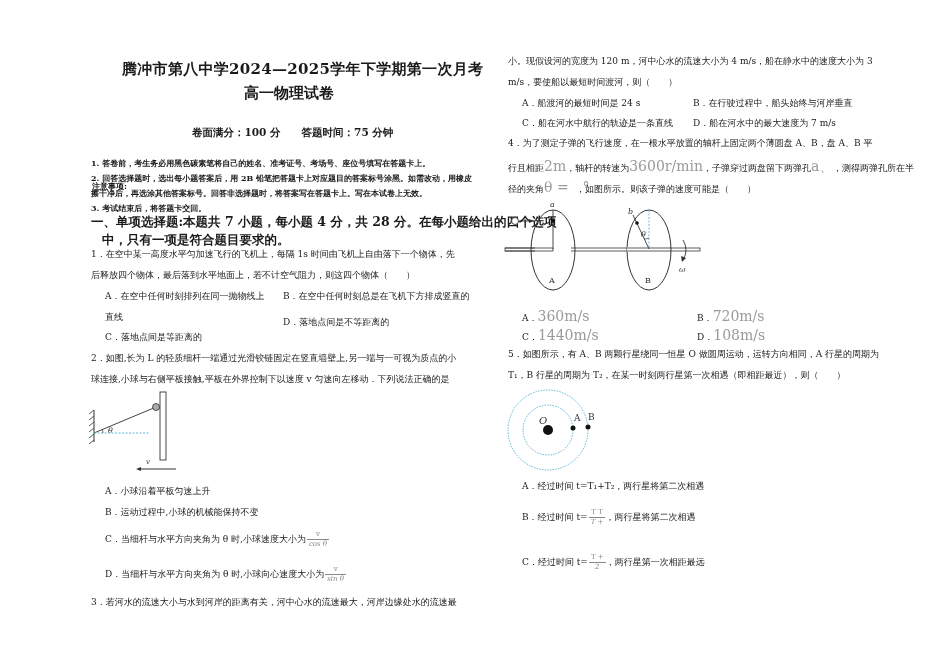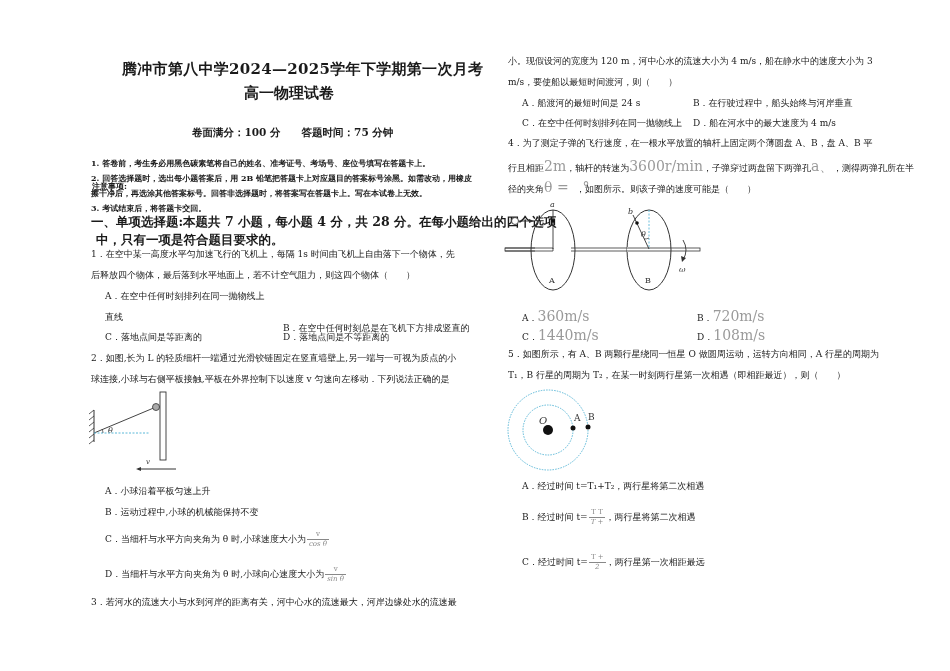--- a/index.html
+++ b/index.html
@@ -30,29 +30,29 @@
   <div class="abs subtitle" style="left:156px; top:84px;">高一物理试卷</div>
   <div class="abs meta" style="left:104px; top:126px;">卷面满分：100 分　　答题时间：75 分钟</div>
 
   <div class="abs note-head" style="left:4px; top:143px;margin-top:38px;">注意事项:</div>
   <div class="abs note" style="left:3px; top:158px;">1. 答卷前，考生务必用黑色碳素笔将自己的姓名、准考证号、考场号、座位号填写在答题卡上。</div>
   <div class="abs note" style="left:3px; top:173px;">2. 回答选择题时，选出每小题答案后，用 2B 铅笔把答题卡上对应题目的答案标号涂黑。如需改动，用橡皮</div>
   <div class="abs note" style="left:3px; top:188px;">擦干净后，再选涂其他答案标号。回答非选择题时，将答案写在答题卡上。写在本试卷上无效。</div>
   <div class="abs note" style="left:3px; top:203px;">3. 考试结束后，将答题卡交回。</div>
 
   <div class="abs section" style="left:3px; top:214px;">一、单项选择题:本题共 7 小题，每小题 4 分，共 28 分。在每小题给出的四个选项</div>
-  <div class="abs section" style="left:8px; top:232px;">中，只有一项是符合题目要求的。</div>
+  <div class="abs section" style="left:14px; top:232px;">中，只有一项是符合题目要求的。</div>
 
   <div class="abs q" style="left:3px; top:248px;text-align:right;">1．在空中某一高度水平匀加速飞行的飞机上，每隔 1s 时间由飞机上自由落下一个物体，先</div>
   <div class="abs q" style="left:3px; top:269px;">后释放四个物体，最后落到水平地面上，若不计空气阻力，则这四个物体（　　）</div>
   <div class="abs opt" style="left:17px; top:290px;">A．在空中任何时刻排列在同一抛物线上</div>
-  <div class="abs opt" style="left:195px; top:290px;margin-top:32px;">B．在空中任何时刻总是在飞机下方排成竖直的</div>
+  <div class="abs opt" style="left:195px; top:290px;">B．在空中任何时刻总是在飞机下方排成竖直的</div>
   <div class="abs opt" style="left:17px; top:311px;">直线</div>
   <div class="abs opt" style="left:17px; top:331px;">C．落地点间是等距离的</div>
-  <div class="abs opt" style="left:195px; top:331px;">D．落地点间是不等距离的</div>
+  <div class="abs opt" style="left:195px; top:316px;">D．落地点间是不等距离的</div>
 
   <div class="abs q" style="left:3px; top:352px;">2．如图,长为 L 的轻质细杆一端通过光滑铰链固定在竖直墙壁上,另一端与一可视为质点的小</div>
   <div class="abs q" style="left:3px; top:373px;">球连接,小球与右侧平板接触,平板在外界控制下以速度 v 匀速向左移动．下列说法正确的是</div>
 
   <svg style="left:0px; top:390px;" width="110" height="85">
 
     <line x1="6" y1="20" x2="6" y2="52" stroke="#333" stroke-width="1"></line>
     <line x1="1" y1="24" x2="6" y2="20" stroke="#333" stroke-width="0.8"></line>
     <line x1="1" y1="30" x2="6" y2="26" stroke="#333" stroke-width="0.8"></line>
     <line x1="1" y1="36" x2="6" y2="32" stroke="#333" stroke-width="0.8"></line>
@@ -86,22 +86,22 @@
   </div>
 
   <div class="abs q" style="left:3px; top:596px;">3．若河水的流速大小与水到河岸的距离有关，河中心水的流速最大，河岸边缘处水的流速最</div>
 </div>
 
 <div class="col right">
   <div class="abs q" style="left:3px; top:55px;">小。现假设河的宽度为 120 m，河中心水的流速大小为 4 m/s，船在静水中的速度大小为 3</div>
   <div class="abs q" style="left:3px; top:76px;">m/s，要使船以最短时间渡河，则（　　）</div>
   <div class="abs opt" style="left:17px; top:97px;">A．船渡河的最短时间是 24 s</div>
   <div class="abs opt" style="left:188px; top:97px;">B．在行驶过程中，船头始终与河岸垂直</div>
-  <div class="abs opt" style="left:17px; top:117px;">C．在空中任何时刻排列在同一抛物线上</div>
-  <div class="abs opt" style="left:188px; top:117px;">D．船在河水中的最大速度为 4 m/s</div>
+  <div class="abs opt" style="left:17px; top:117px;">C．船在河水中航行的轨迹是一条直线</div>
+  <div class="abs opt" style="left:188px; top:117px;">D．船在河水中的最大速度为 7 m/s</div>
 
   <div class="abs q" style="left:3px; top:137px;">4．为了测定子弹的飞行速度，在一根水平放置的轴杆上固定两个薄圆盘 A、B，盘 A、B 平</div>
   <div class="abs q" style="left:3px; top:158px;">
     <span>行且相距</span><span class="faint">2m</span><span>，轴杆的转速为</span><span class="faint">3600r/min</span><span>，子弹穿过两盘留下两弹孔</span><span class="faint" style="display:inline-block; width:22px;">a、</span><span>，测得两弹孔所在半</span>
   </div>
   <div class="abs q" style="left:3px; top:179px;">
     <span>径的夹角</span><span class="faint" style="display:inline-block; width:32px;">θ =　°</span><span>，如图所示。则该子弹的速度可能是（　　）</span>
   </div>
 
   <svg style="left:0px; top:192px;" width="200" height="98">

